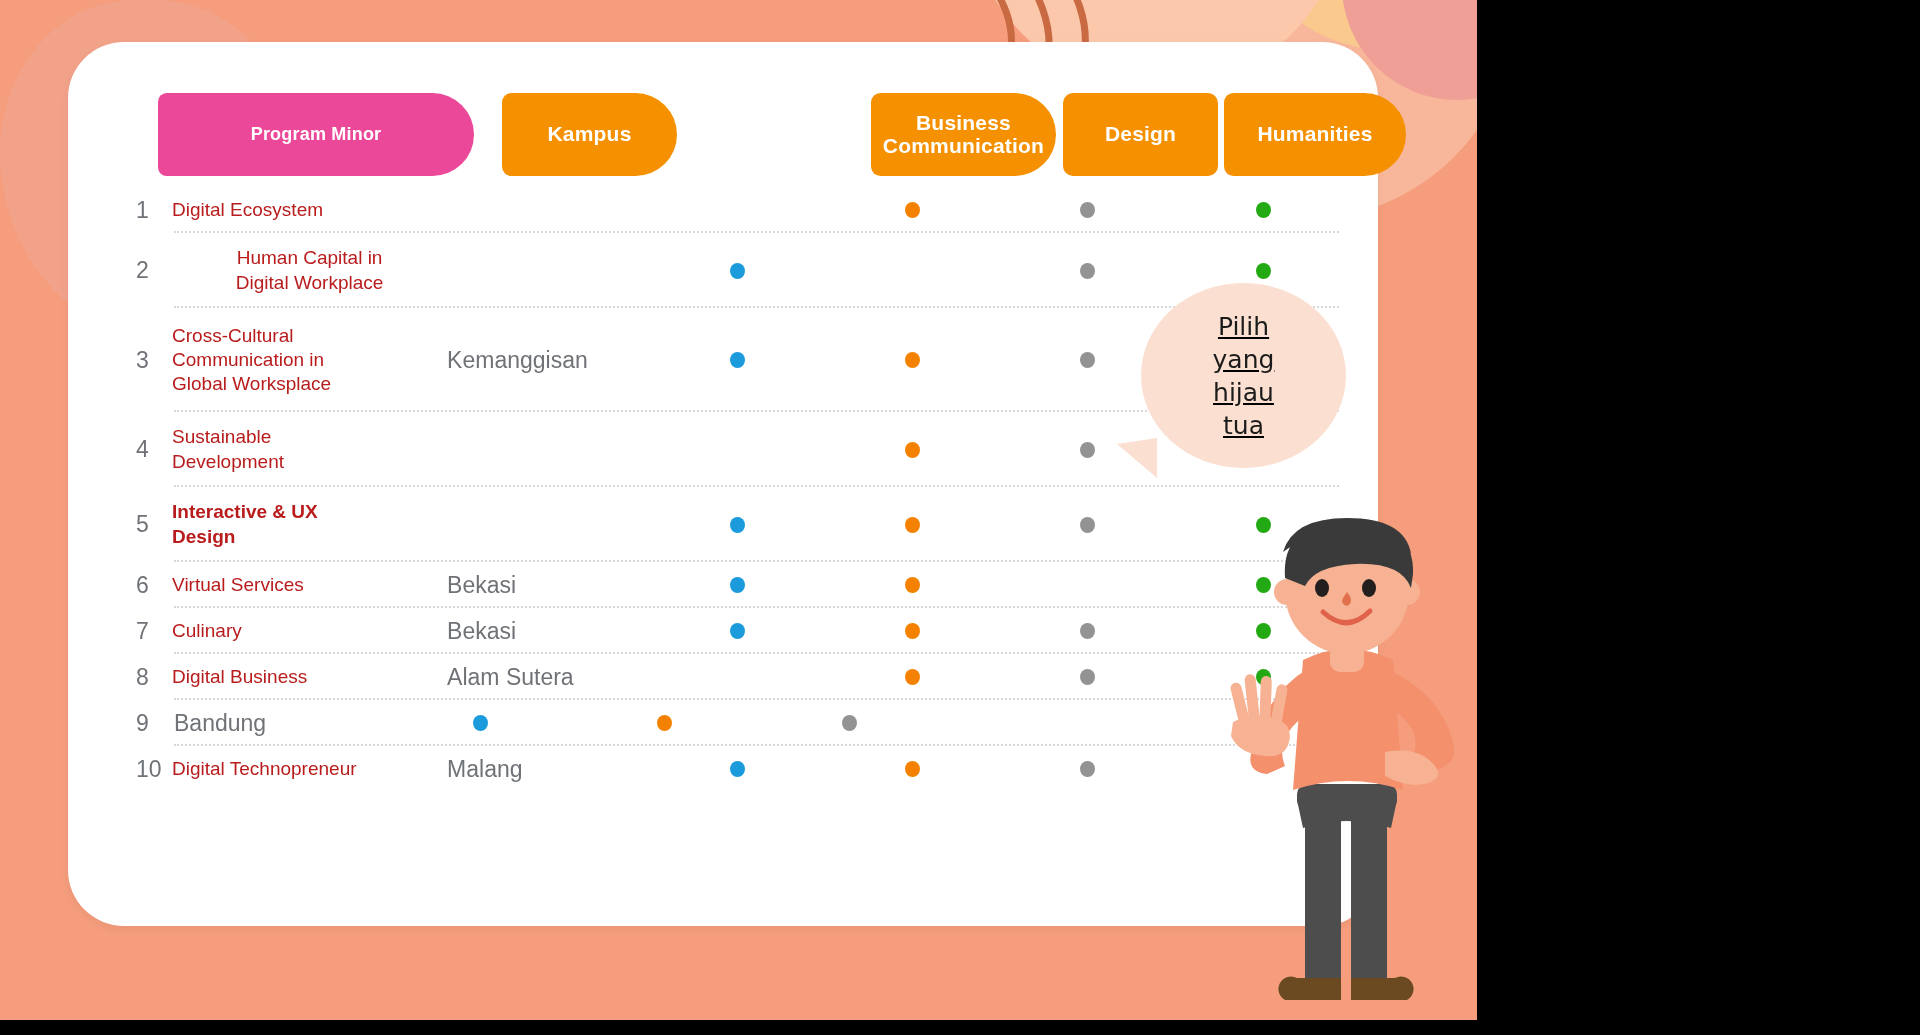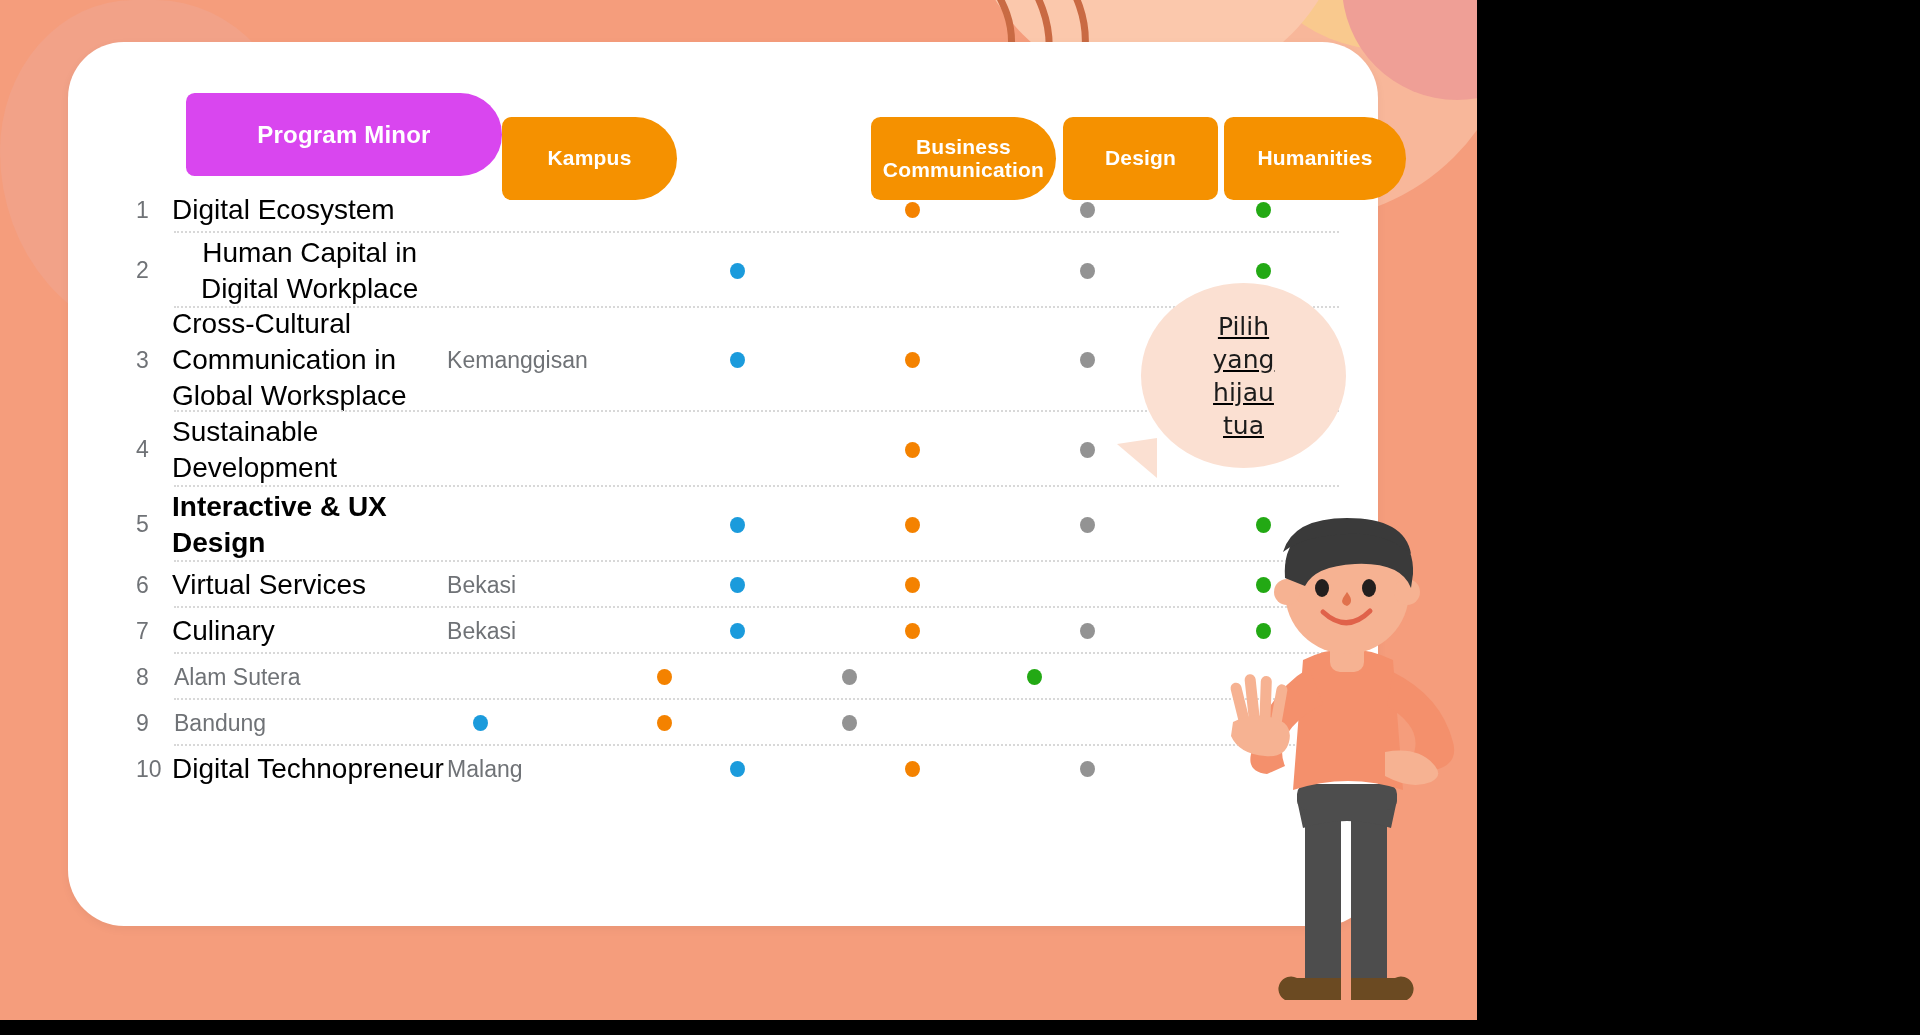--- a/index.html
+++ b/index.html
@@ -34,42 +34,42 @@
 
   
   #header-row { position:absolute; left:38px; top:51px; height:83px; width:1236px; }
   .pill {
     position:absolute; top:0; height:83px;
     display:flex; align-items:center; justify-content:center;
     color:#ffffff; font-weight:bold; text-align:center;
     line-height:1.06; letter-spacing:.2px;
   }
   .pill-program {
-    left:80px; width:316px; background:#d946ef;
-    border-radius:10px 48px 48px 10px; font-size:24px;
-  }
-  .pill-orange { background:#f59100;margin-top:24px; }
+    left:52px; width:316px; background:#ec4899;
+    border-radius:10px 48px 48px 10px; font-size:18px;
+  }
+  .pill-orange { background:#f59100; }
   .pill-kampus   { left:396px; width:175px; border-radius:10px 44px 44px 10px; font-size:21px; }
   .pill-eng      { left:579px; width:180px; border-radius:10px 44px 44px 10px; font-size:21px; }
   .pill-bus      { left:765px; width:185px; border-radius:10px 44px 44px 10px; font-size:21px; }
   .pill-design   { left:957px; width:155px; border-radius:10px 10px 10px 10px; font-size:21px; }
   .pill-hum      { left:1118px; width:182px; border-radius:10px 44px 44px 10px; font-size:21px; }
   .pill span { display:block; }
 
   
   #table { position:absolute; left:38px; top:145px; width:1245px; }
   .row { position:relative; display:flex; align-items:center; }
   .row .sep {
     position:absolute; left:68px; right:12px; bottom:0; height:1px;
     border-bottom:2px dotted #d8d8d8;
   }
   .row:last-child .sep { display:none; }
 
   .c-num   { width:68px; padding-left:30px; font-size:23px; color:#6f7276; }
-  .c-name  { width:290px; font-size:28px; color:#000000; line-height:1.28; }
+  .c-name  { width:290px; font-size:19px; color:#b91c1c; line-height:1.28; }
   .c-campus{ width:215px; text-align:left; font-size:23px; color:#6f7276; }
   .c-dot   { width:183px; display:flex; justify-content:center; align-items:center; }
   .c-dot.d-eng { width:183px; }
   .c-dot.d-bus { width:185px; }
   .c-dot.d-des { width:185px; }
   .c-dot.d-hum { width:185px; }
 
   .dot { width:15px; height:16px; border-radius:50%; display:block; }
   .dot.blue   { background:#1b9bdc; }
   .dot.orange { background:#f48200; }
@@ -268,20 +268,21 @@
           <div class="c-dot d-des">
             <span class="dot gray"></span>
           </div>
           <div class="c-dot d-hum">
             <span class="dot green"></span>
           </div>
           <div class="sep"></div>
         </div>
         <div class="row" style="height: 46px;">
           <div class="c-num">8</div>
+          <div class="c-name" style="white-space: pre-line;">Digital Business</div>
           <div class="c-campus">Alam Sutera</div>
           <div class="c-dot d-eng">
             <span class="dot none"></span>
           </div>
           <div class="c-dot d-bus">
             <span class="dot orange"></span>
           </div>
           <div class="c-dot d-des">
             <span class="dot gray"></span>
           </div>

